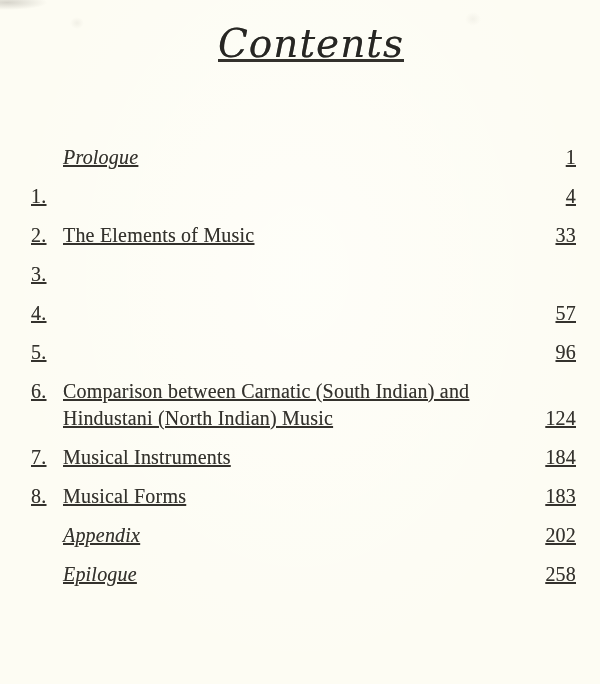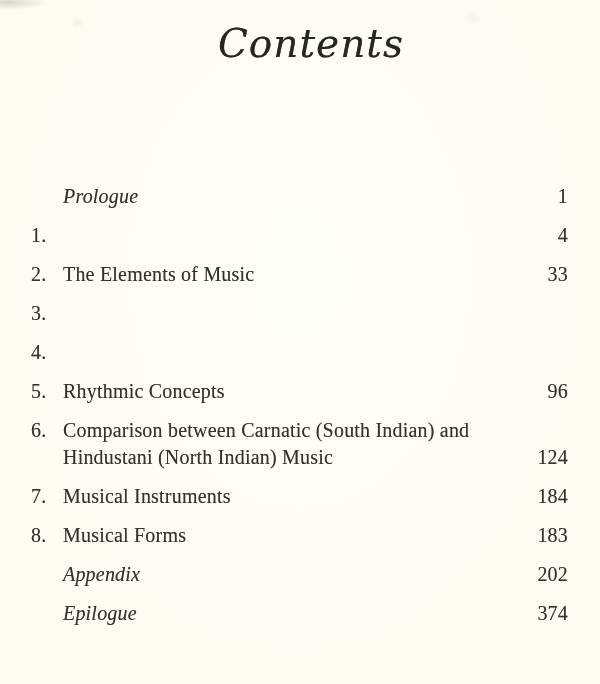--- a/index.html
+++ b/index.html
@@ -14,20 +14,21 @@
     background: #fdfcf3;
     font-family: "Liberation Serif", serif;
     color: #34322d;
   }
   .page {
     position: absolute;
     inset: 0;
     background:
       radial-gradient(ellipse at 50% 40%, rgba(255,255,252,0.6) 0%, rgba(252,251,240,0.0) 70%),
       #fdfcf3;
+    text-decoration: underline;
   }
   
   .smudge-corner {
     position: absolute;
     left: 0; top: 0;
     width: 48px; height: 10px;
     background: radial-gradient(ellipse at 15% 25%, rgba(125,120,110,0.30), rgba(125,120,110,0.0) 70%);
     pointer-events: none;
   }
   .speck-1 {
@@ -51,22 +52,22 @@
     transform: translateX(11px);
     font-family: "DejaVu Serif", serif;
     font-style: italic;
     font-size: 39px;
     letter-spacing: 1px;
     color: #272623;
     text-shadow: 0 0 0.6px rgba(39,38,35,0.55);
   }
 
   .toc {
-    margin-top: 116px;
-    padding: 0 32px 0 31px;
+    margin-top: 77px;
+    padding: 0 24px 0 31px;
   }
   .row {
     display: flex;
     align-items: flex-start;
     margin-bottom: 12px;
     font-size: 20px;
     line-height: 27px;
     letter-spacing: 0.2px;
     text-shadow: 0 0 0.5px rgba(52,50,45,0.45);
   }
@@ -110,24 +111,24 @@
       <div class="row">
         <span class="num">2.</span>
         <span class="title">The Elements of Music</span>
         <span class="pagenum">33</span>
       </div>
       <div class="row">
         <span class="num">3.</span>
       </div>
       <div class="row">
         <span class="num">4.</span>
+        <span class="pagenum">57</span>
       </div>
       <div class="row">
         <span class="num">5.</span>
-        <span class="title">Rhythmic Concepts</span>
         <span class="pagenum">96</span>
       </div>
       <div class="row">
         <span class="num">6.</span>
         <span class="title">Comparison between Carnatic (South Indian) and<br>Hindustani (North Indian) Music</span>
         <span class="pagenum">124</span>
       </div>
       <div class="row">
         <span class="num">7.</span>
         <span class="title">Musical Instruments</span>
@@ -139,16 +140,16 @@
         <span class="pagenum">183</span>
       </div>
       <div class="row italic">
         <span class="num"></span>
         <span class="title">Appendix</span>
         <span class="pagenum">202</span>
       </div>
       <div class="row italic">
         <span class="num"></span>
         <span class="title">Epilogue</span>
-        <span class="pagenum">374</span>
+        <span class="pagenum">258</span>
       </div>
     </div>
 </div>
 
 </body></html>

